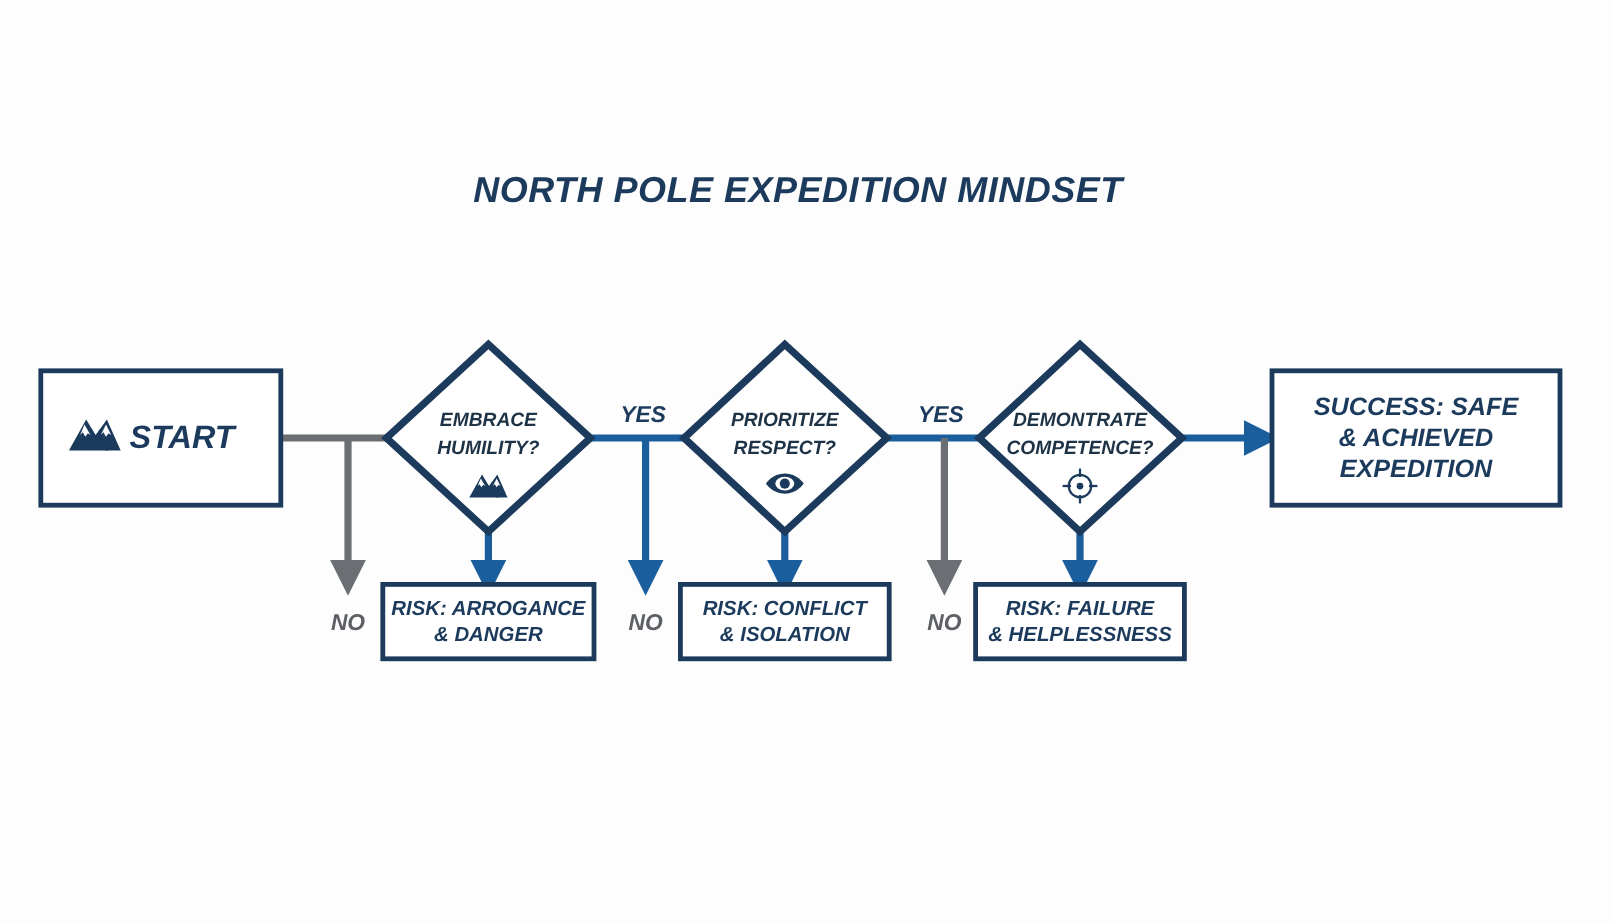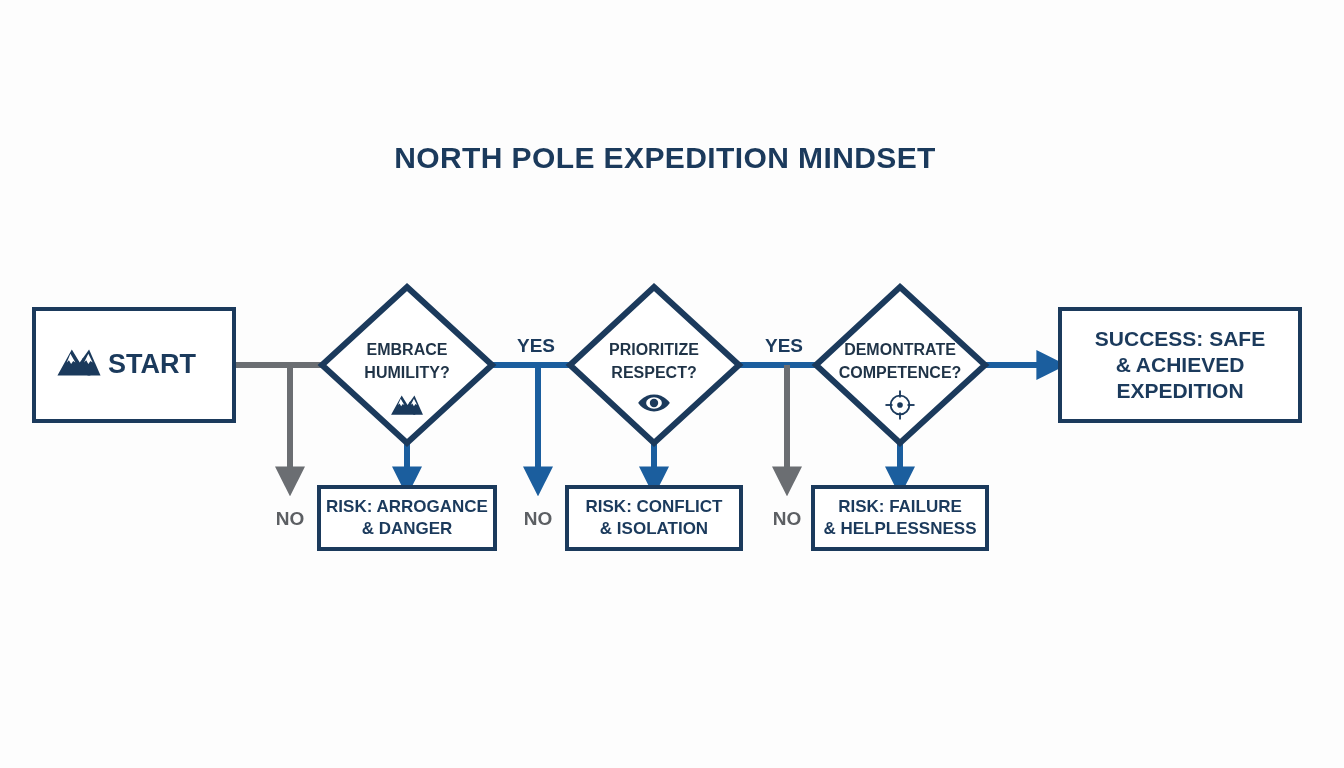--- a/index.html
+++ b/index.html
@@ -7,20 +7,21 @@
     padding: 0;
     background: #ffffff;
   }
   #canvas {
     position: relative;
     width: 1344px;
     height: 768px;
     background: #fdfdfd;
     font-family: "Liberation Sans", sans-serif;
     overflow: hidden;
+    font-style: italic;
   }
   #flow-svg {
     position: absolute;
     top: 0;
     left: 0;
     width: 1344px;
     height: 768px;
   }
   .diagram-title {
     font-size: 30px;

